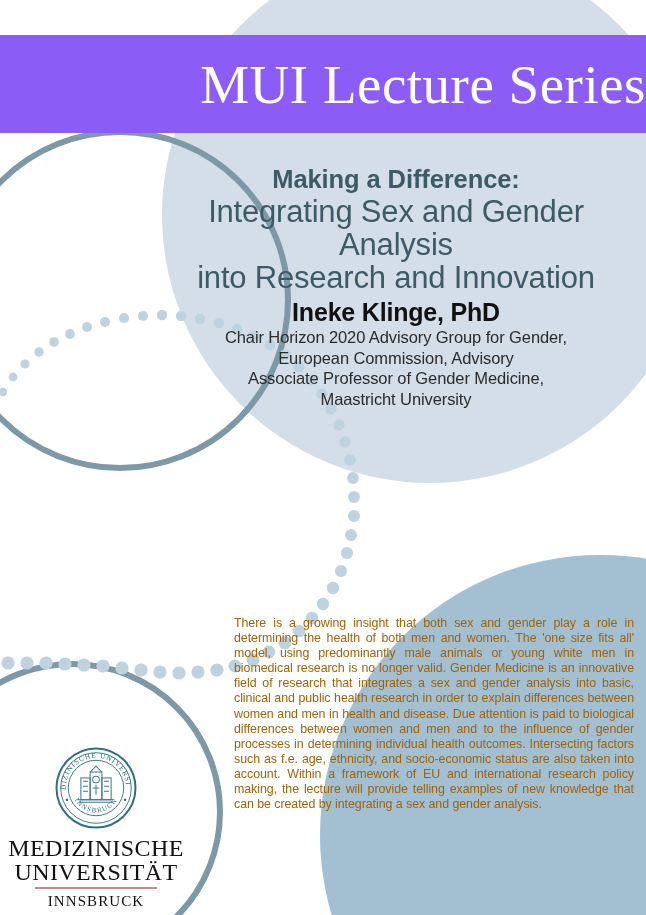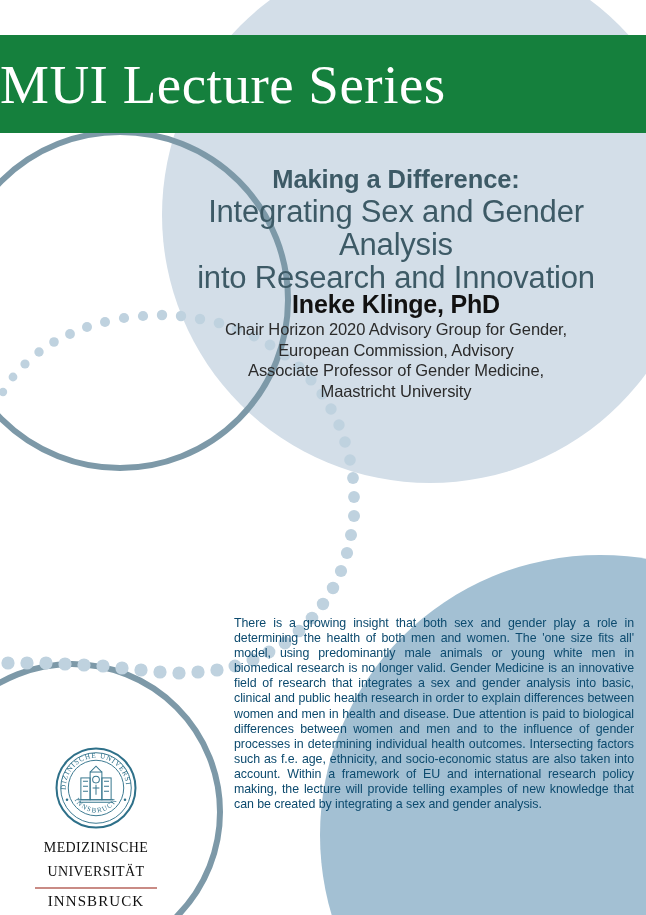--- a/index.html
+++ b/index.html
@@ -24,25 +24,25 @@
     z-index: 0;
   }
 
   
   #banner {
     position: absolute;
     left: 0;
     top: 35px;
     width: 646px;
     height: 98px;
-    background: #15803d;
+    background: #8b5cf6;
     z-index: 3;
     display: flex;
     align-items: center;
-    justify-content: flex-start;
+    justify-content: flex-end;
   }
   #banner-title {
     color: #ffffff;
     font-family: "Liberation Serif", "DejaVu Serif", serif;
     font-size: 55px;
     font-weight: normal;
     letter-spacing: 0.5px;
     line-height: 1;
     white-space: nowrap;
   }
@@ -78,20 +78,21 @@
     width: 492px;
     z-index: 4;
     text-align: center;
   }
   #speaker-name {
     font-size: 25px;
     font-weight: bold;
     color: #111111;
     line-height: 30px;
     letter-spacing: -0.2px;
+    margin-top: 8px;
   }
   .speaker-affil {
     font-size: 16.5px;
     font-weight: normal;
     color: #2b2b2b;
     line-height: 20.5px;
     letter-spacing: -0.1px;
   }
 
   
@@ -119,21 +120,21 @@
 
   
   #abstract {
     position: absolute;
     left: 234px;
     top: 616px;
     width: 400px;
     z-index: 4;
     font-size: 12.4px;
     line-height: 15.1px;
-    color: #0c4a6e;
+    color: #a16207;
     text-align: justify;
     letter-spacing: -0.05px;
   }
 
   
   #logo-block {
     position: absolute;
     left: 6px;
     top: 746px;
     width: 180px;
@@ -141,21 +142,21 @@
     text-align: center;
   }
   #logo-seal {
     width: 84px;
     height: 84px;
     margin: 0 auto 6px auto;
     display: block;
   }
   #logo-name-1, #logo-name-2 {
     font-family: "Liberation Serif", "DejaVu Serif", serif;
-    font-size: 14px;
+    font-size: 24px;
     line-height: 24px;
     color: #111111;
     letter-spacing: 0.4px;
   }
   #logo-rule {
     width: 122px;
     height: 1.6px;
     background: #C98B85;
     margin: 3px auto 4px auto;
   }

